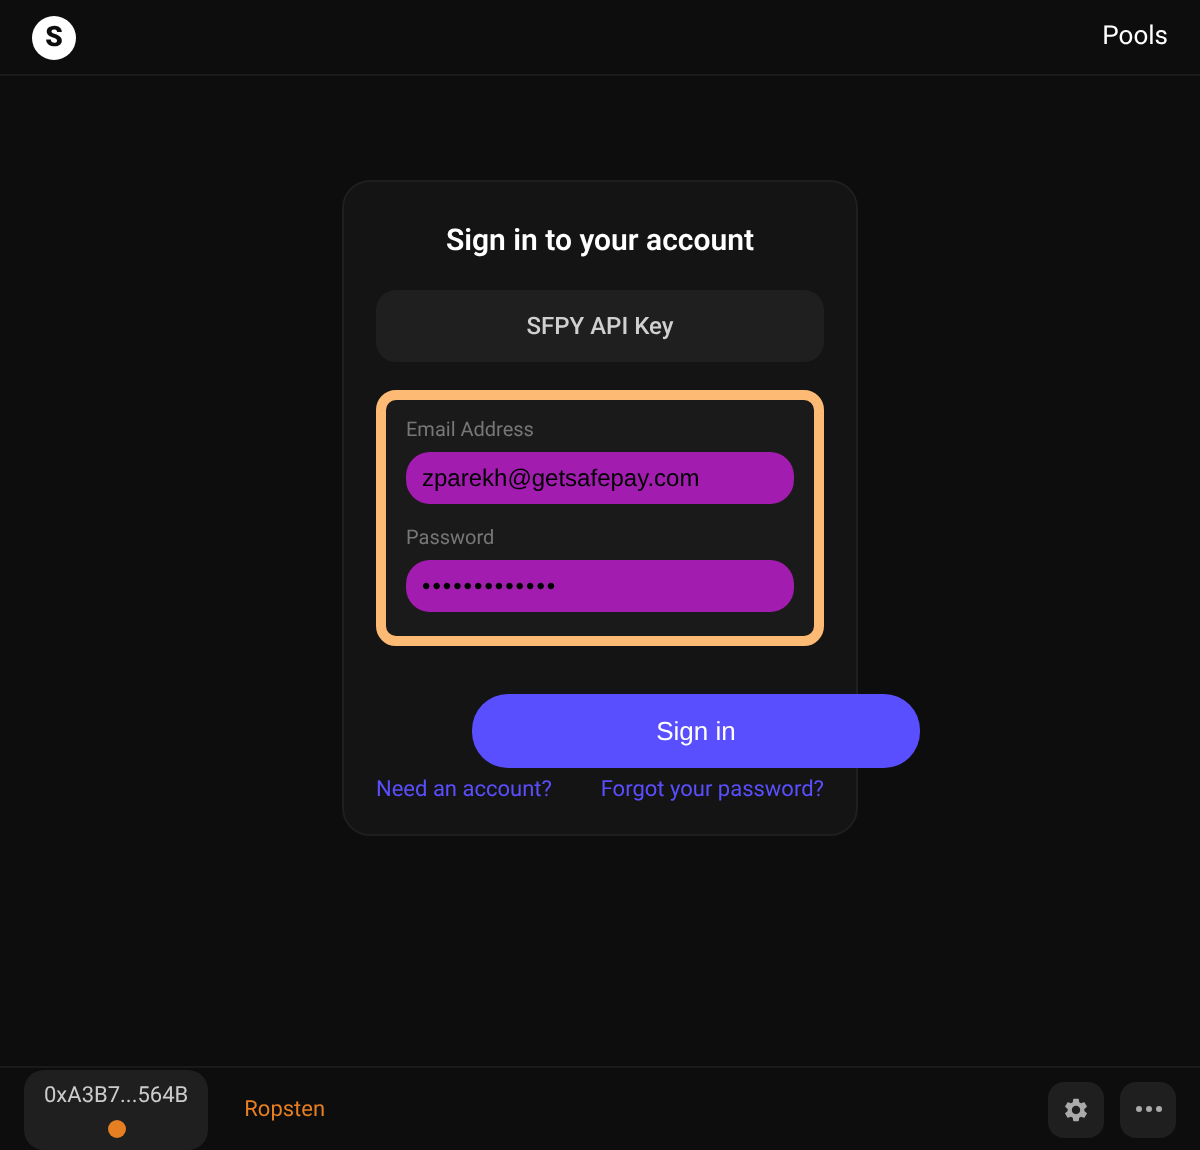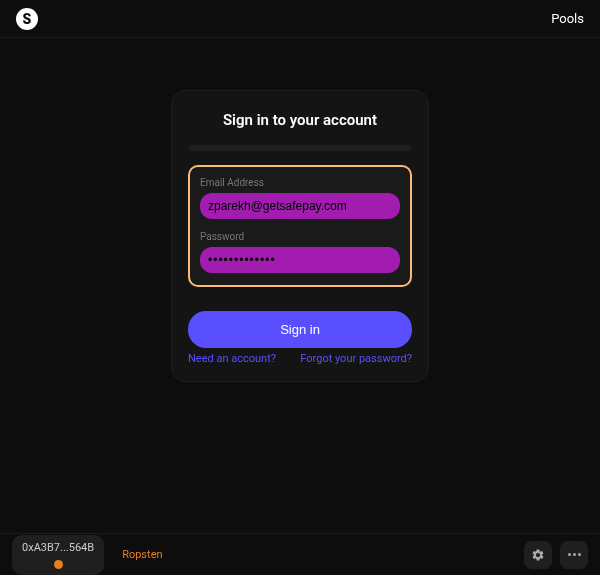--- a/index.html
+++ b/index.html
@@ -75,21 +75,21 @@
       background: #141414;
       color: #5a4fff;
     }
     .tab.inactive {
       color: #d0d0d0;
     }
     .fields {
       background: #1a1a1a;
       border-radius: 10px;
       padding: 10px 10px 12px;
-      border: 2px solid #fdba74;
+      border: 5px solid #fdba74;
     }
     .field-label {
       font-size: 10px;
       color: #777;
       margin-bottom: 5px;
       display: block;
     }
     .field-input {
       width: 100%;
       background: #a21caf;
@@ -108,20 +108,21 @@
       width: 100%;
       background: #5a4fff;
       color: #fff;
       border: none;
       border-radius: 18px;
       padding: 11px 0;
       font-size: 13px;
       font-weight: 500;
       cursor: pointer;
       margin-top: 24px;
+      margin-left: 48px;
     }
     .links-row {
       display: flex;
       justify-content: space-between;
       margin-top: 4px;
     }
     .link {
       font-size: 11px;
       color: #5a4fff;
       cursor: pointer;
@@ -200,20 +201,21 @@
 
 <div class="topbar">
   <div class="logo">S</div>
   <div class="nav-link">Pools</div>
 </div>
 
 <div class="card">
   <div class="card-title">Sign in to your account</div>
   
   <div class="tabs">
+    <div class="tab inactive">SFPY API Key</div>
   </div>
 
   <div class="fields">
     <label class="field-label">Email Address</label>
     <input class="field-input" type="text" value="zparekh@getsafepay.com" style="">
     <label class="field-label">Password</label>
     <input class="field-input pw" type="text" value="•••••••••••••" style="">
   </div>
 
   <button class="btn-primary">Sign in</button>

